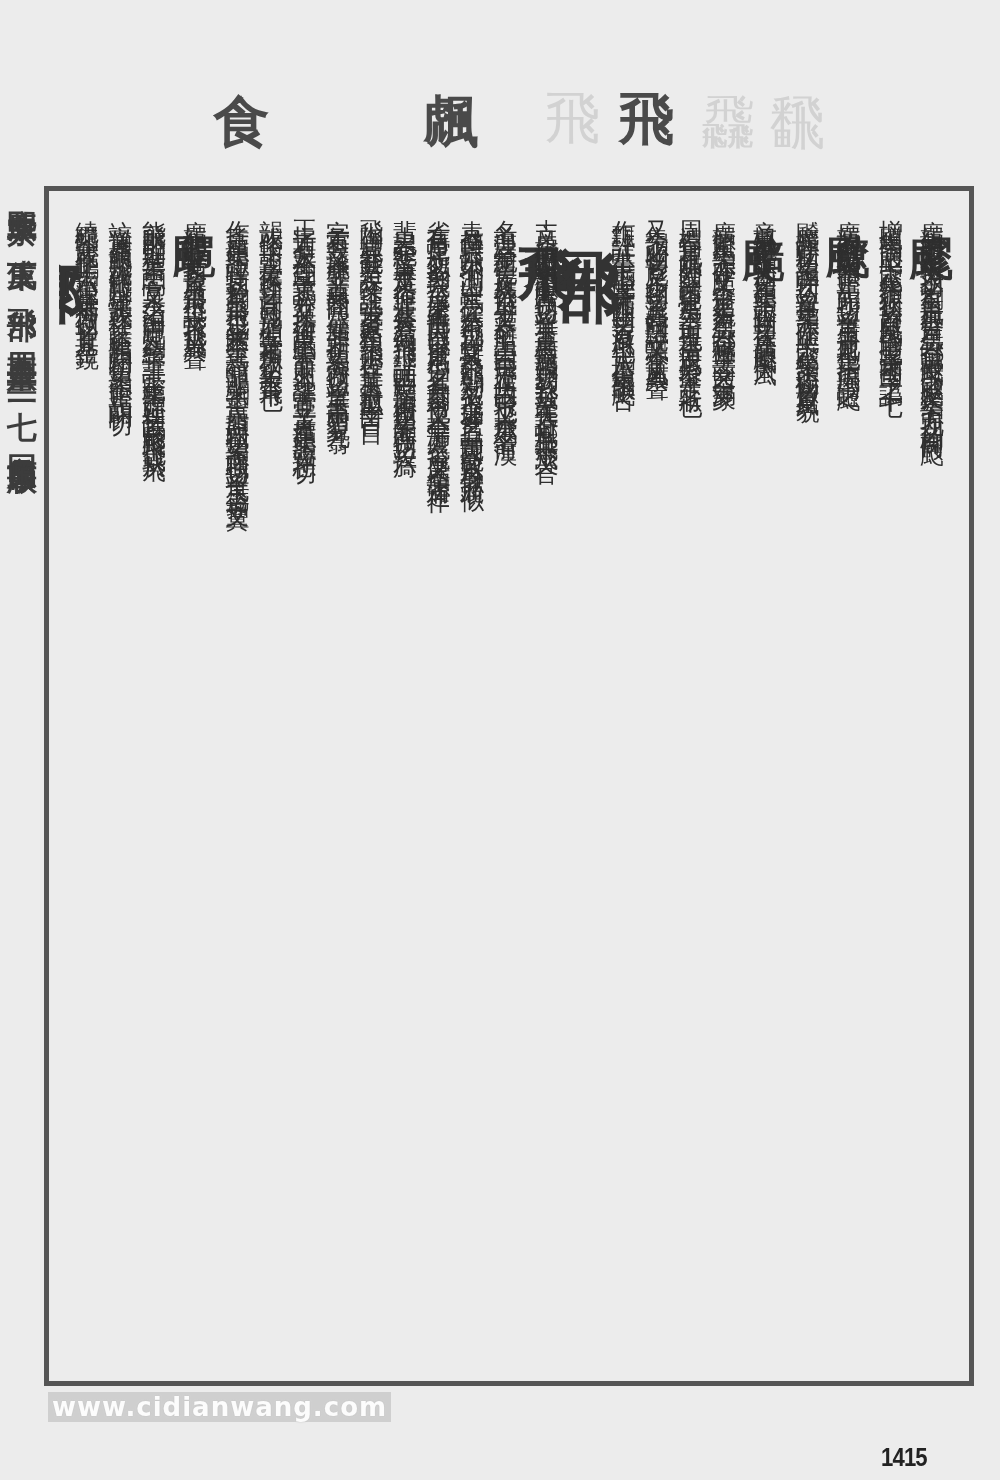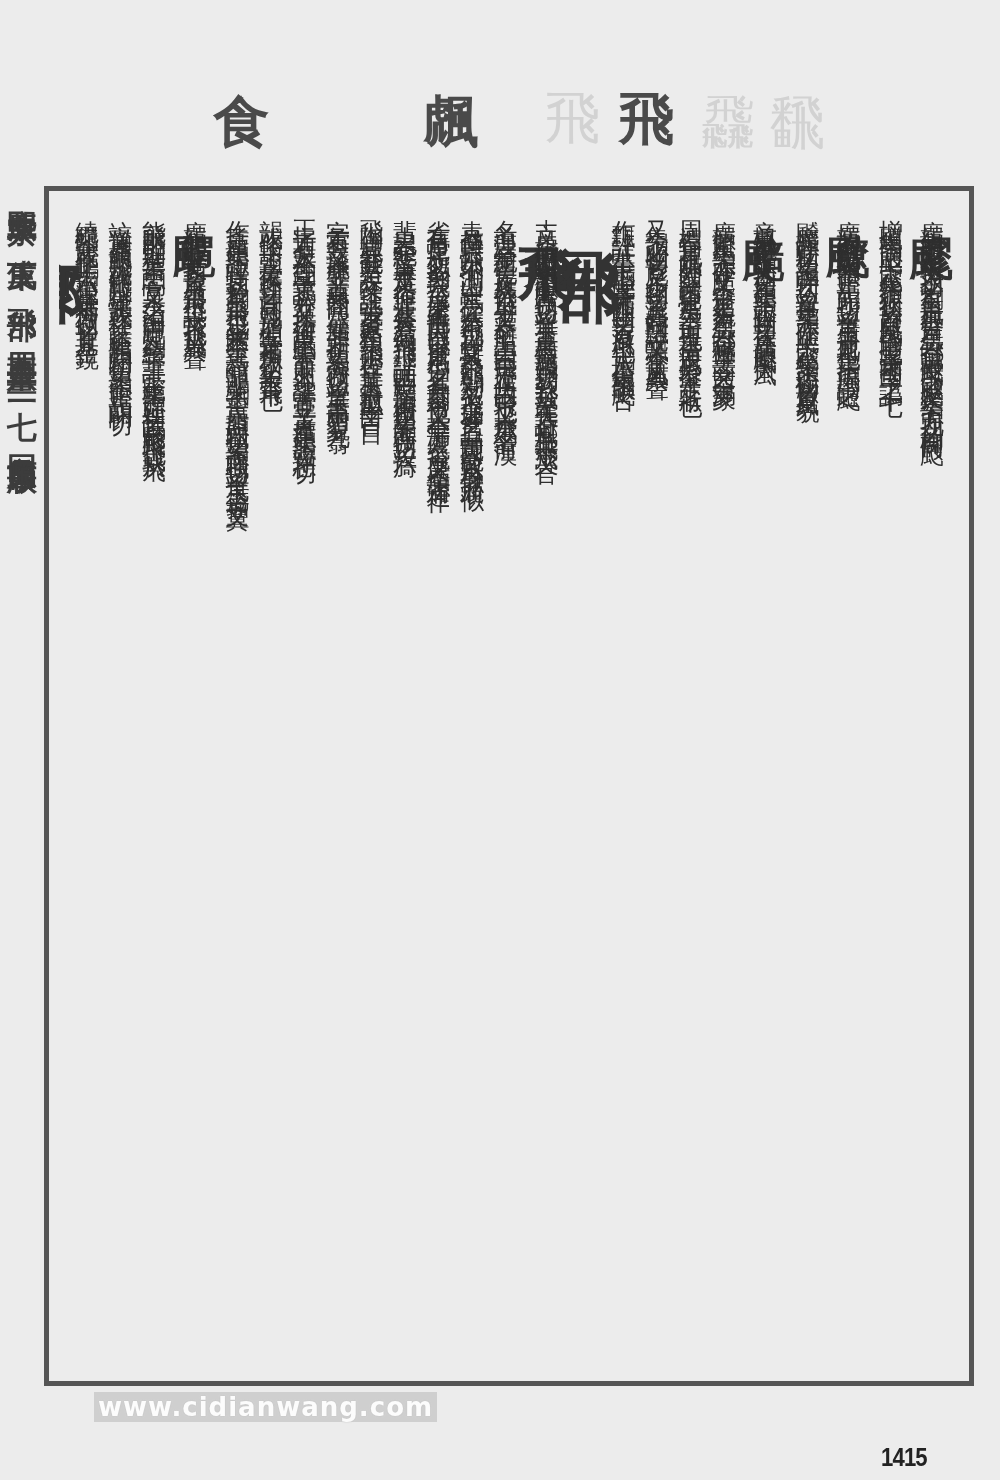--- a/index.html
+++ b/index.html
@@ -48,21 +48,21 @@
   .page-num {
     position: absolute; left: 877px; top: 1442px; font-size: 26px;
     font-family: "Liberation Sans", sans-serif; font-weight: bold; color: #222;
     letter-spacing: -1px; transform: scaleX(0.85);
   }
   .watermark {
     position: absolute; left: 48px; top: 1392px; font-size: 26px;
     font-family: "DejaVu Sans", sans-serif; font-weight: bold;
     color: #ffffff; opacity: 0.85;
     text-shadow: 0 0 2px #bbb; letter-spacing: 1px;
-    background: rgba(140,140,140,0.35); padding: 0 4px; margin-left: 46px;
+    background: rgba(140,140,140,0.35); padding: 0 4px;
   }
 </style>
 </head>
 <body>
 
 <div class="seal-row">
   <span class="seal" style="left:215px">食</span>
   <span class="seal" style="left:425px">䬌</span>
   <span class="seal faint" style="left:545px">飛</span>
   <span class="seal" style="left:620px">飛</span>

